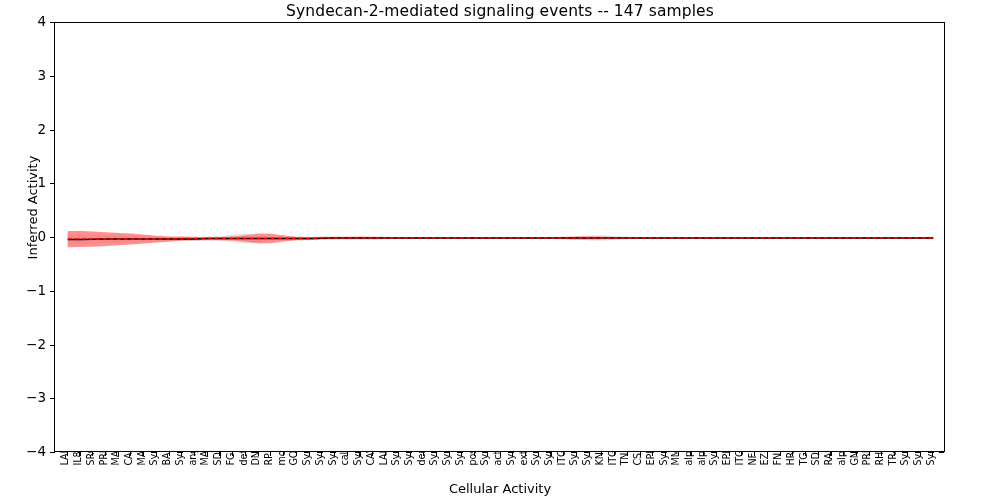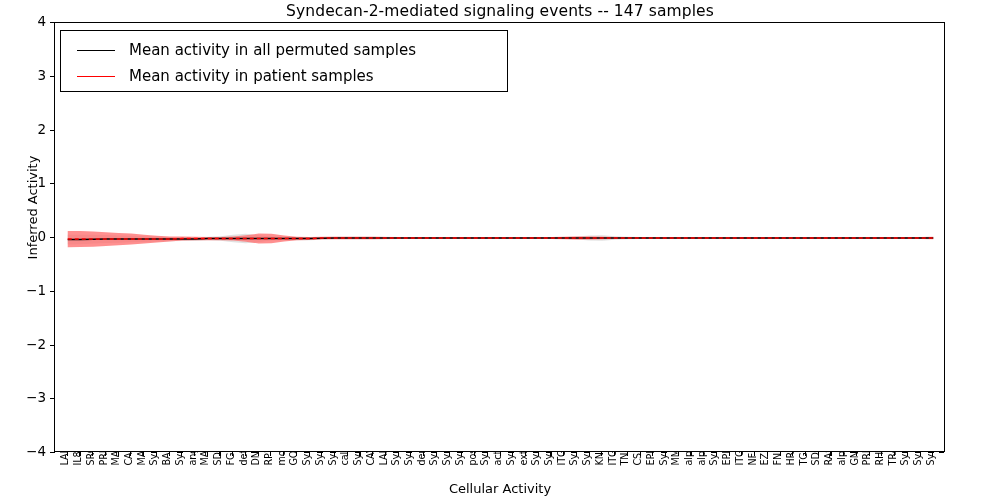--- a/index.html
+++ b/index.html
@@ -319,24 +319,14 @@
     <div id="plot-inner">
       <svg id="plot-svg" width="891" height="430" viewBox="0 0 891 430">
           <path d="M12.73 211.78 L25.46 211.87 L38.19 211.85 L50.91 212.07 L63.64 212.44 L76.37 212.81 L89.10 213.17 L101.83 213.54 L114.56 213.91 L127.29 214.07 L140.01 214.21 L152.74 213.71 L165.47 213.29 L178.20 211.80 L190.93 210.82 L203.66 212.20 L216.39 213.56 L229.11 213.93 L241.84 213.93 L254.57 213.93 L267.30 213.88 L280.03 213.68 L292.76 213.82 L305.49 213.82 L318.21 213.82 L330.94 213.84 L343.67 213.93 L356.40 213.93 L369.13 213.93 L381.86 213.93 L394.59 213.93 L407.31 213.93 L420.04 213.93 L432.77 213.93 L445.50 213.93 L458.23 213.93 L470.96 213.93 L483.69 213.93 L496.41 213.93 L509.14 213.89 L521.87 213.51 L534.60 212.54 L547.33 212.28 L560.06 213.23 L572.79 213.84 L585.51 213.93 L598.24 213.93 L610.97 213.93 L623.70 213.93 L636.43 213.93 L649.16 213.93 L661.89 213.93 L674.61 213.93 L687.34 213.93 L700.07 213.93 L712.80 213.93 L725.53 213.93 L738.26 213.93 L750.99 213.93 L763.71 213.93 L776.44 213.93 L789.17 213.93 L801.90 213.93 L814.63 213.93 L827.36 213.93 L840.09 213.93 L852.81 213.93 L865.54 213.93 L878.27 213.93 L878.27 216.07 L865.54 216.07 L852.81 216.07 L840.09 216.07 L827.36 216.07 L814.63 216.07 L801.90 216.07 L789.17 216.07 L776.44 216.07 L763.71 216.07 L750.99 216.07 L738.26 216.07 L725.53 216.07 L712.80 216.07 L700.07 216.07 L687.34 216.07 L674.61 216.07 L661.89 216.07 L649.16 216.07 L636.43 216.07 L623.70 216.07 L610.97 216.07 L598.24 216.07 L585.51 216.07 L572.79 216.16 L560.06 216.77 L547.33 217.72 L534.60 217.46 L521.87 216.49 L509.14 216.11 L496.41 216.07 L483.69 216.07 L470.96 216.07 L458.23 216.07 L445.50 216.07 L432.77 216.07 L420.04 216.07 L407.31 216.07 L394.59 216.07 L381.86 216.07 L369.13 216.07 L356.40 216.07 L343.67 216.07 L330.94 216.16 L318.21 216.18 L305.49 216.18 L292.76 216.18 L280.03 216.32 L267.30 216.81 L254.57 217.15 L241.84 217.15 L229.11 217.15 L216.39 217.51 L203.66 218.88 L190.93 220.26 L178.20 219.27 L165.47 217.78 L152.74 217.37 L140.01 217.94 L127.29 218.08 L114.56 218.24 L101.83 218.61 L89.10 218.98 L76.37 219.34 L63.64 219.71 L50.91 220.08 L38.19 220.59 L25.46 221.35 L12.73 221.45 Z" fill="#c8c8c8" fill-opacity="0.55" stroke="none"></path>
           <path d="M12.73 208.01 L25.46 208.11 L38.19 208.48 L50.91 209.14 L63.64 209.88 L76.37 210.61 L89.10 211.67 L101.83 212.77 L114.56 213.62 L127.29 213.47 L140.01 213.77 L152.74 213.93 L165.47 213.88 L178.20 213.48 L190.93 212.34 L203.66 210.55 L216.39 210.87 L229.11 212.58 L241.84 213.72 L254.57 214.03 L267.30 213.64 L280.03 213.79 L292.76 213.82 L305.49 213.82 L318.21 213.82 L330.94 213.93 L343.67 213.93 L356.40 213.93 L369.13 213.93 L381.86 213.93 L394.59 213.93 L407.31 213.93 L420.04 213.93 L432.77 213.93 L445.50 213.93 L458.23 213.93 L470.96 213.93 L483.69 213.93 L496.41 213.93 L509.14 213.74 L521.87 213.45 L534.60 213.62 L547.33 213.86 L560.06 213.93 L572.79 213.93 L585.51 213.93 L598.24 213.93 L610.97 213.93 L623.70 213.93 L636.43 213.93 L649.16 213.93 L661.89 213.93 L674.61 213.93 L687.34 213.93 L700.07 213.93 L712.80 213.93 L725.53 213.93 L738.26 213.93 L750.99 213.93 L763.71 213.93 L776.44 213.93 L789.17 213.93 L801.90 213.93 L814.63 213.93 L827.36 213.93 L840.09 213.93 L852.81 213.93 L865.54 213.93 L878.27 213.82 L878.27 216.18 L865.54 216.07 L852.81 216.07 L840.09 216.07 L827.36 216.07 L814.63 216.07 L801.90 216.07 L789.17 216.07 L776.44 216.07 L763.71 216.07 L750.99 216.07 L738.26 216.07 L725.53 216.07 L712.80 216.07 L700.07 216.07 L687.34 216.07 L674.61 216.07 L661.89 216.07 L649.16 216.07 L636.43 216.07 L623.70 216.07 L610.97 216.07 L598.24 216.07 L585.51 216.07 L572.79 216.07 L560.06 216.07 L547.33 216.14 L534.60 216.38 L521.87 216.55 L509.14 216.26 L496.41 216.07 L483.69 216.07 L470.96 216.07 L458.23 216.07 L445.50 216.07 L432.77 216.07 L420.04 216.07 L407.31 216.07 L394.59 216.07 L381.86 216.07 L369.13 216.07 L356.40 216.07 L343.67 216.07 L330.94 216.07 L318.21 216.18 L305.49 216.18 L292.76 216.18 L280.03 216.21 L267.30 216.36 L254.57 217.04 L241.84 217.36 L229.11 218.49 L216.39 220.20 L203.66 220.52 L190.93 218.73 L178.20 217.59 L165.47 217.19 L152.74 217.15 L140.01 217.31 L127.29 217.60 L114.56 218.53 L101.83 219.38 L89.10 220.48 L76.37 221.54 L63.64 222.27 L50.91 223.01 L38.19 223.67 L25.46 224.04 L12.73 224.14 Z" fill="#ff6b6b" fill-opacity="0.75" stroke="none"></path>
           <path d="M12.73 216.61 L25.46 216.61 L38.19 216.22 L50.91 216.07 L63.64 216.07 L76.37 216.07 L89.10 216.07 L101.83 216.07 L114.56 216.07 L127.29 216.07 L140.01 216.07 L152.74 215.54 L165.47 215.54 L178.20 215.54 L190.93 215.54 L203.66 215.54 L216.39 215.54 L229.11 215.54 L241.84 215.54 L254.57 215.54 L267.30 215.35 L280.03 215.00 L292.76 215.00 L305.49 215.00 L318.21 215.00 L330.94 215.00 L343.67 215.00 L356.40 215.00 L369.13 215.00 L381.86 215.00 L394.59 215.00 L407.31 215.00 L420.04 215.00 L432.77 215.00 L445.50 215.00 L458.23 215.00 L470.96 215.00 L483.69 215.00 L496.41 215.00 L509.14 215.00 L521.87 215.00 L534.60 215.00 L547.33 215.00 L560.06 215.00 L572.79 215.00 L585.51 215.00 L598.24 215.00 L610.97 215.00 L623.70 215.00 L636.43 215.00 L649.16 215.00 L661.89 215.00 L674.61 215.00 L687.34 215.00 L700.07 215.00 L712.80 215.00 L725.53 215.00 L738.26 215.00 L750.99 215.00 L763.71 215.00 L776.44 215.00 L789.17 215.00 L801.90 215.00 L814.63 215.00 L827.36 215.00 L840.09 215.00 L852.81 215.00 L865.54 215.00 L878.27 215.00" fill="none" stroke="#000000" stroke-width="1.5"></path>
           <path d="M12.73 216.07 L25.46 216.07 L38.19 216.07 L50.91 216.07 L63.64 216.07 L76.37 216.07 L89.10 216.07 L101.83 216.07 L114.56 216.07 L127.29 215.54 L140.01 215.54 L152.74 215.54 L165.47 215.54 L178.20 215.54 L190.93 215.54 L203.66 215.54 L216.39 215.54 L229.11 215.54 L241.84 215.54 L254.57 215.54 L267.30 215.00 L280.03 215.00 L292.76 215.00 L305.49 215.00 L318.21 215.00 L330.94 215.00 L343.67 215.00 L356.40 215.00 L369.13 215.00 L381.86 215.00 L394.59 215.00 L407.31 215.00 L420.04 215.00 L432.77 215.00 L445.50 215.00 L458.23 215.00 L470.96 215.00 L483.69 215.00 L496.41 215.00 L509.14 215.00 L521.87 215.00 L534.60 215.00 L547.33 215.00 L560.06 215.00 L572.79 215.00 L585.51 215.00 L598.24 215.00 L610.97 215.00 L623.70 215.00 L636.43 215.00 L649.16 215.00 L661.89 215.00 L674.61 215.00 L687.34 215.00 L700.07 215.00 L712.80 215.00 L725.53 215.00 L738.26 215.00 L750.99 215.00 L763.71 215.00 L776.44 215.00 L789.17 215.00 L801.90 215.00 L814.63 215.00 L827.36 215.00 L840.09 215.00 L852.81 215.00 L865.54 215.00 L878.27 215.00" fill="none" stroke="#ff0000" stroke-width="1.5" stroke-dasharray="4,3"></path>
         </svg>
     </div>
   </div>
 
-  <div id="legend">
-    <div class="legend-row">
-      <span class="legend-swatch" style="border-top-color: rgb(0, 0, 0);"></span>
-      <span class="legend-text">Mean activity in all permuted samples</span>
-    </div>
-    <div class="legend-row">
-      <span class="legend-swatch" style="border-top-color: rgb(255, 0, 0);"></span>
-      <span class="legend-text">Mean activity in patient samples</span>
-    </div>
-  </div>
 
 </div>
 
 </body></html>

